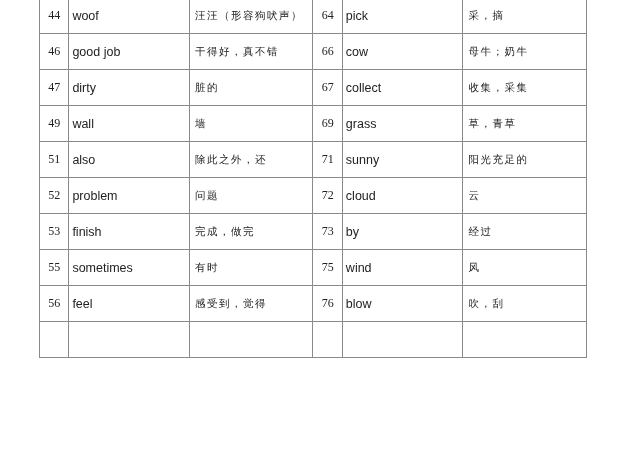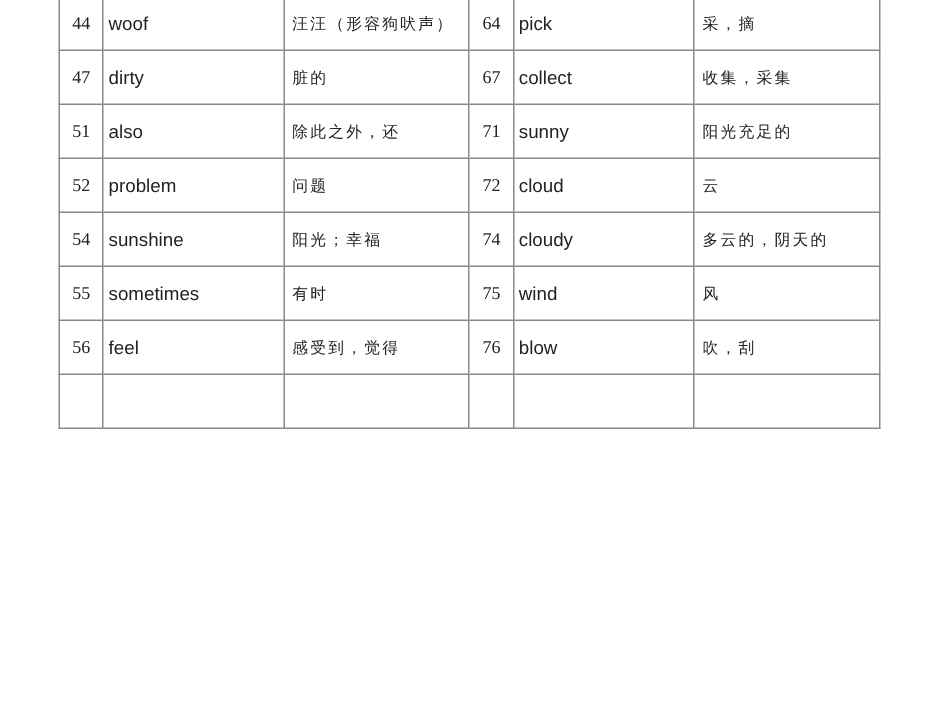--- a/index.html
+++ b/index.html
@@ -71,50 +71,66 @@
     <tbody id="vocab-body">
       <tr style="height:36px">
         <td class="num">44</td>
         <td class="en">woof</td>
         <td class="zh">汪汪（形容狗吠声）</td>
         <td class="num right-num">64</td>
         <td class="en">pick</td>
         <td class="zh">采，摘</td>
       </tr>
       <tr>
+        <td class="num">46</td>
+        <td class="en">good job</td>
+        <td class="zh">干得好，真不错</td>
+        <td class="num right-num">66</td>
+        <td class="en">cow</td>
+        <td class="zh">母牛；奶牛</td>
+      </tr>
+      <tr>
         <td class="num">47</td>
         <td class="en">dirty</td>
         <td class="zh">脏的</td>
         <td class="num right-num">67</td>
         <td class="en">collect</td>
         <td class="zh">收集，采集</td>
+      </tr>
+      <tr>
+        <td class="num">49</td>
+        <td class="en">wall</td>
+        <td class="zh">墙</td>
+        <td class="num right-num">69</td>
+        <td class="en">grass</td>
+        <td class="zh">草，青草</td>
       </tr>
       <tr>
         <td class="num">51</td>
         <td class="en">also</td>
         <td class="zh">除此之外，还</td>
         <td class="num right-num">71</td>
         <td class="en">sunny</td>
         <td class="zh">阳光充足的</td>
       </tr>
       <tr>
         <td class="num">52</td>
         <td class="en">problem</td>
         <td class="zh">问题</td>
         <td class="num right-num">72</td>
         <td class="en">cloud</td>
         <td class="zh">云</td>
       </tr>
       <tr>
-        <td class="num">54</td>
-        <td class="en">sunshine</td>
-        <td class="zh">阳光；幸福</td>
-        <td class="num right-num">74</td>
-        <td class="en">cloudy</td>
-        <td class="zh">多云的，阴天的</td>
+        <td class="num">53</td>
+        <td class="en">finish</td>
+        <td class="zh">完成，做完</td>
+        <td class="num right-num">73</td>
+        <td class="en">by</td>
+        <td class="zh">经过</td>
       </tr>
       <tr>
         <td class="num">55</td>
         <td class="en">sometimes</td>
         <td class="zh">有时</td>
         <td class="num right-num">75</td>
         <td class="en">wind</td>
         <td class="zh">风</td>
       </tr>
       <tr>

